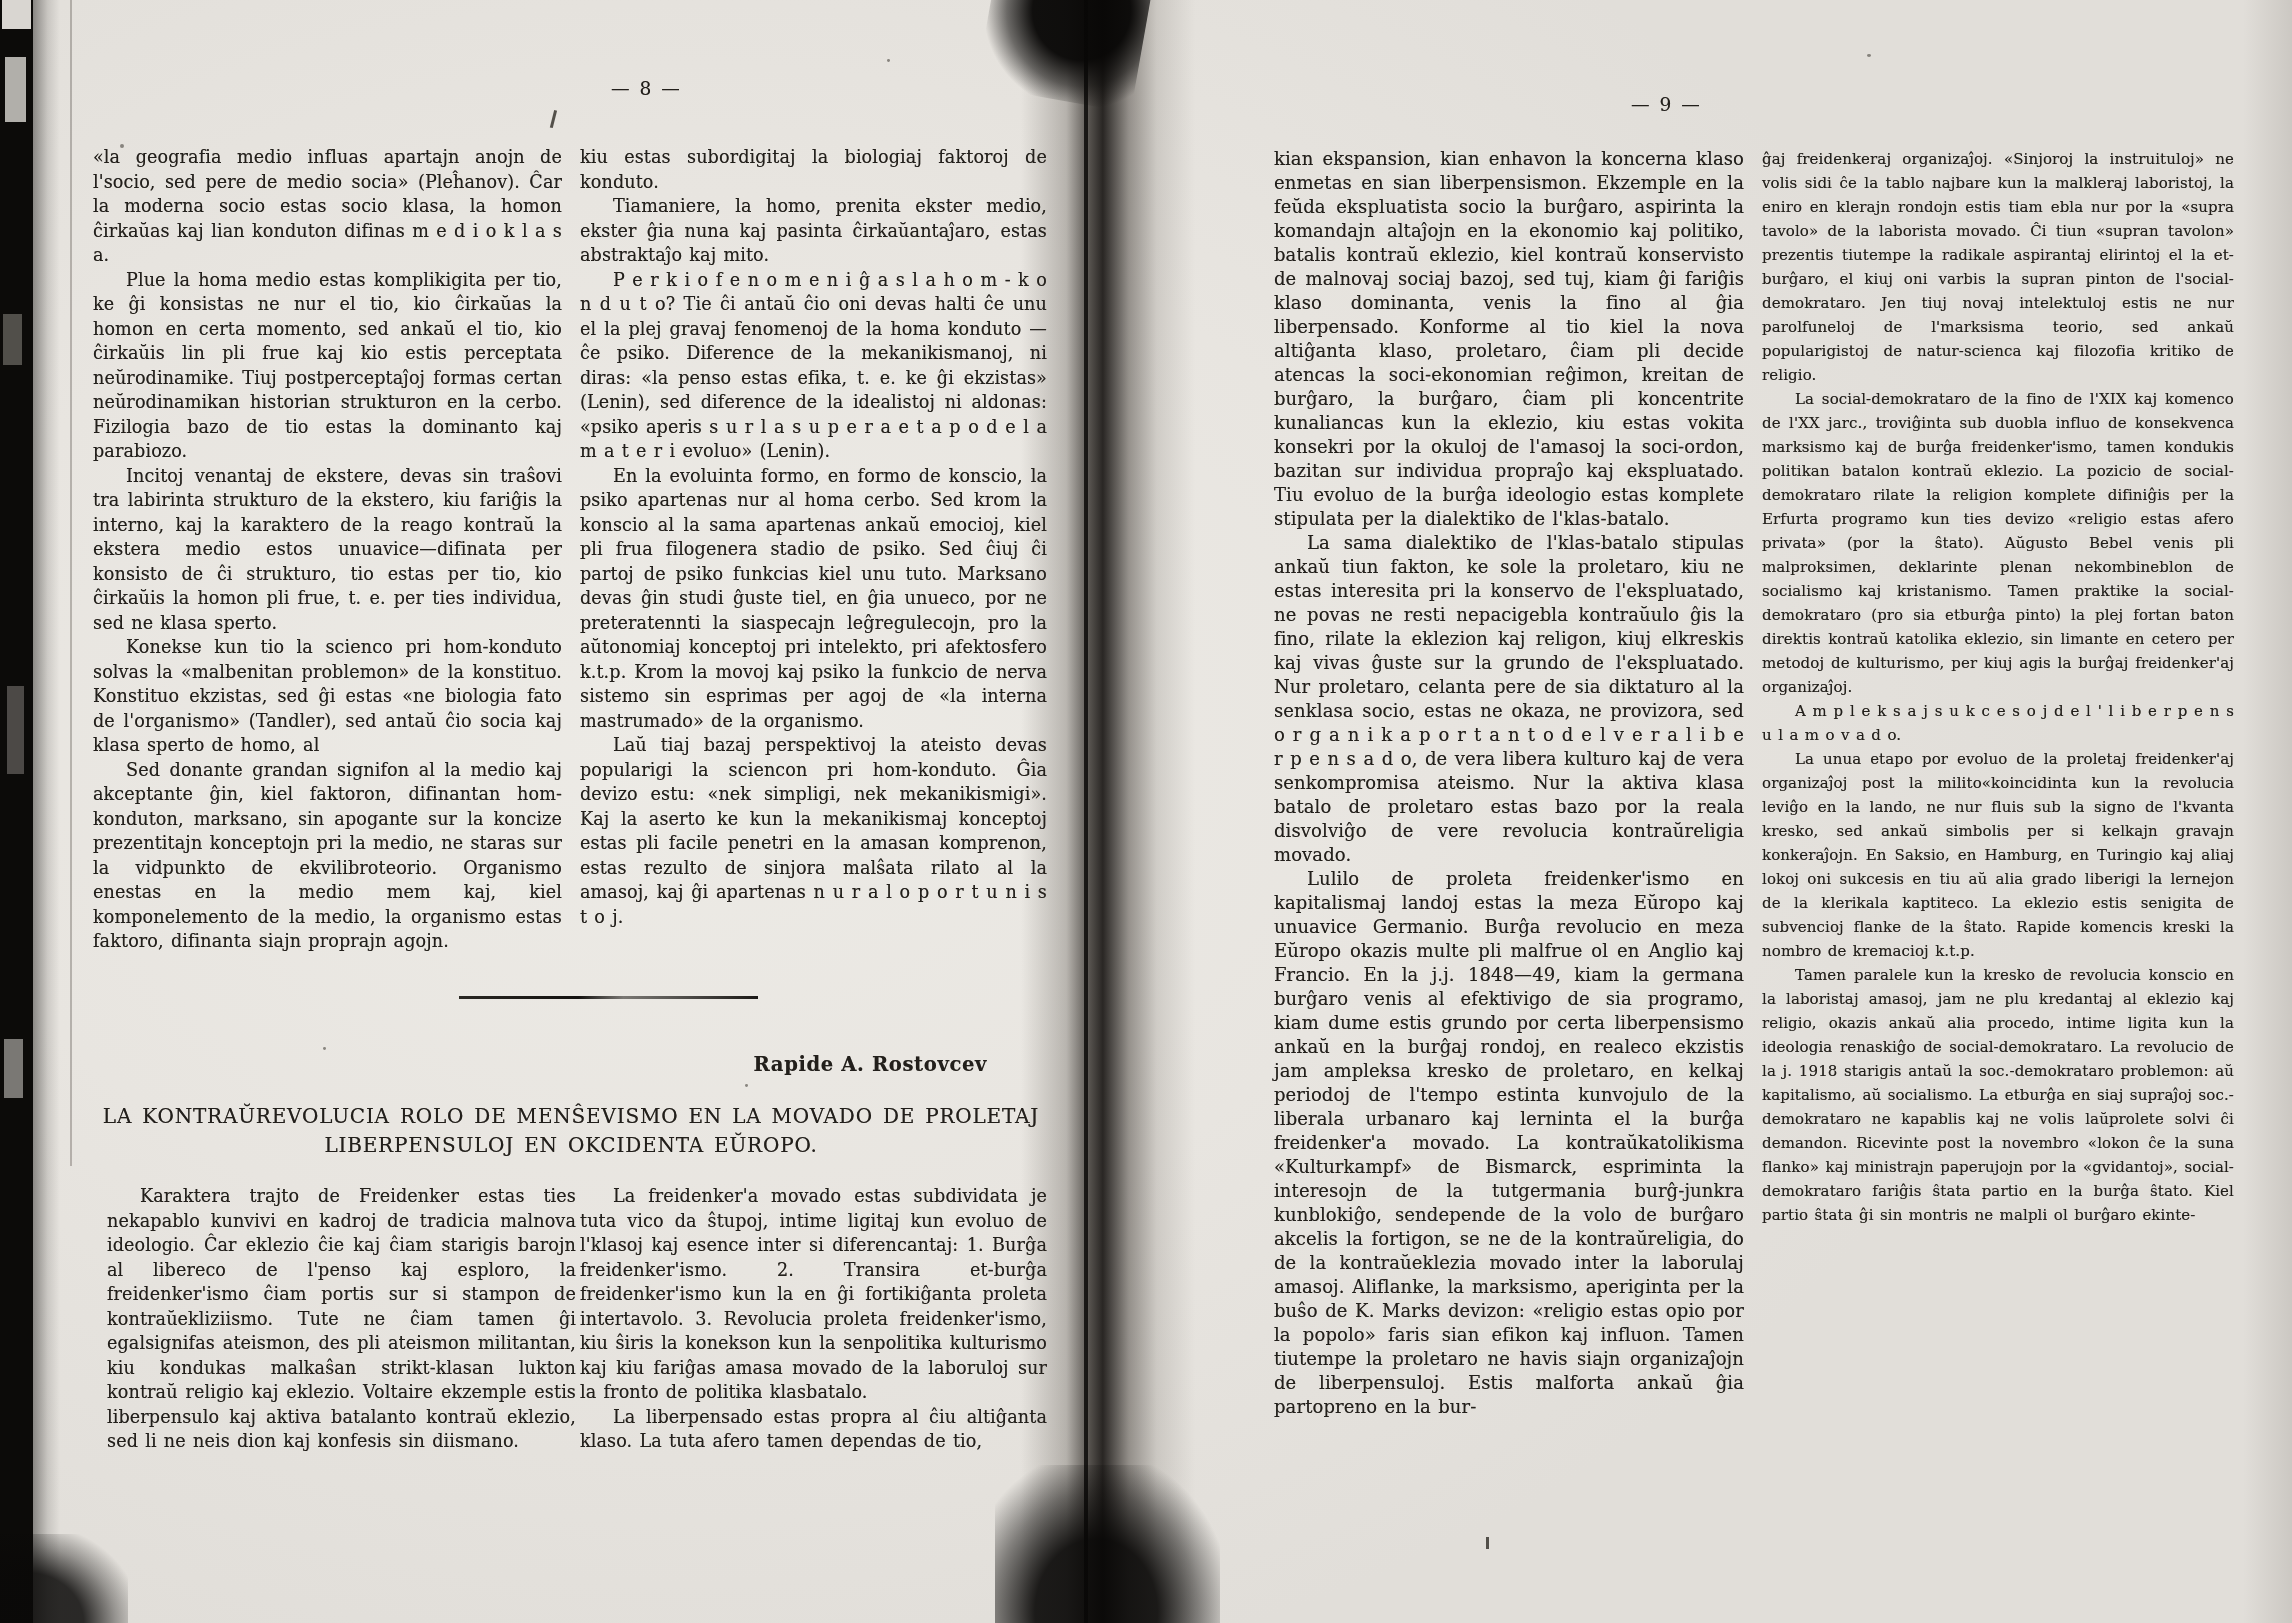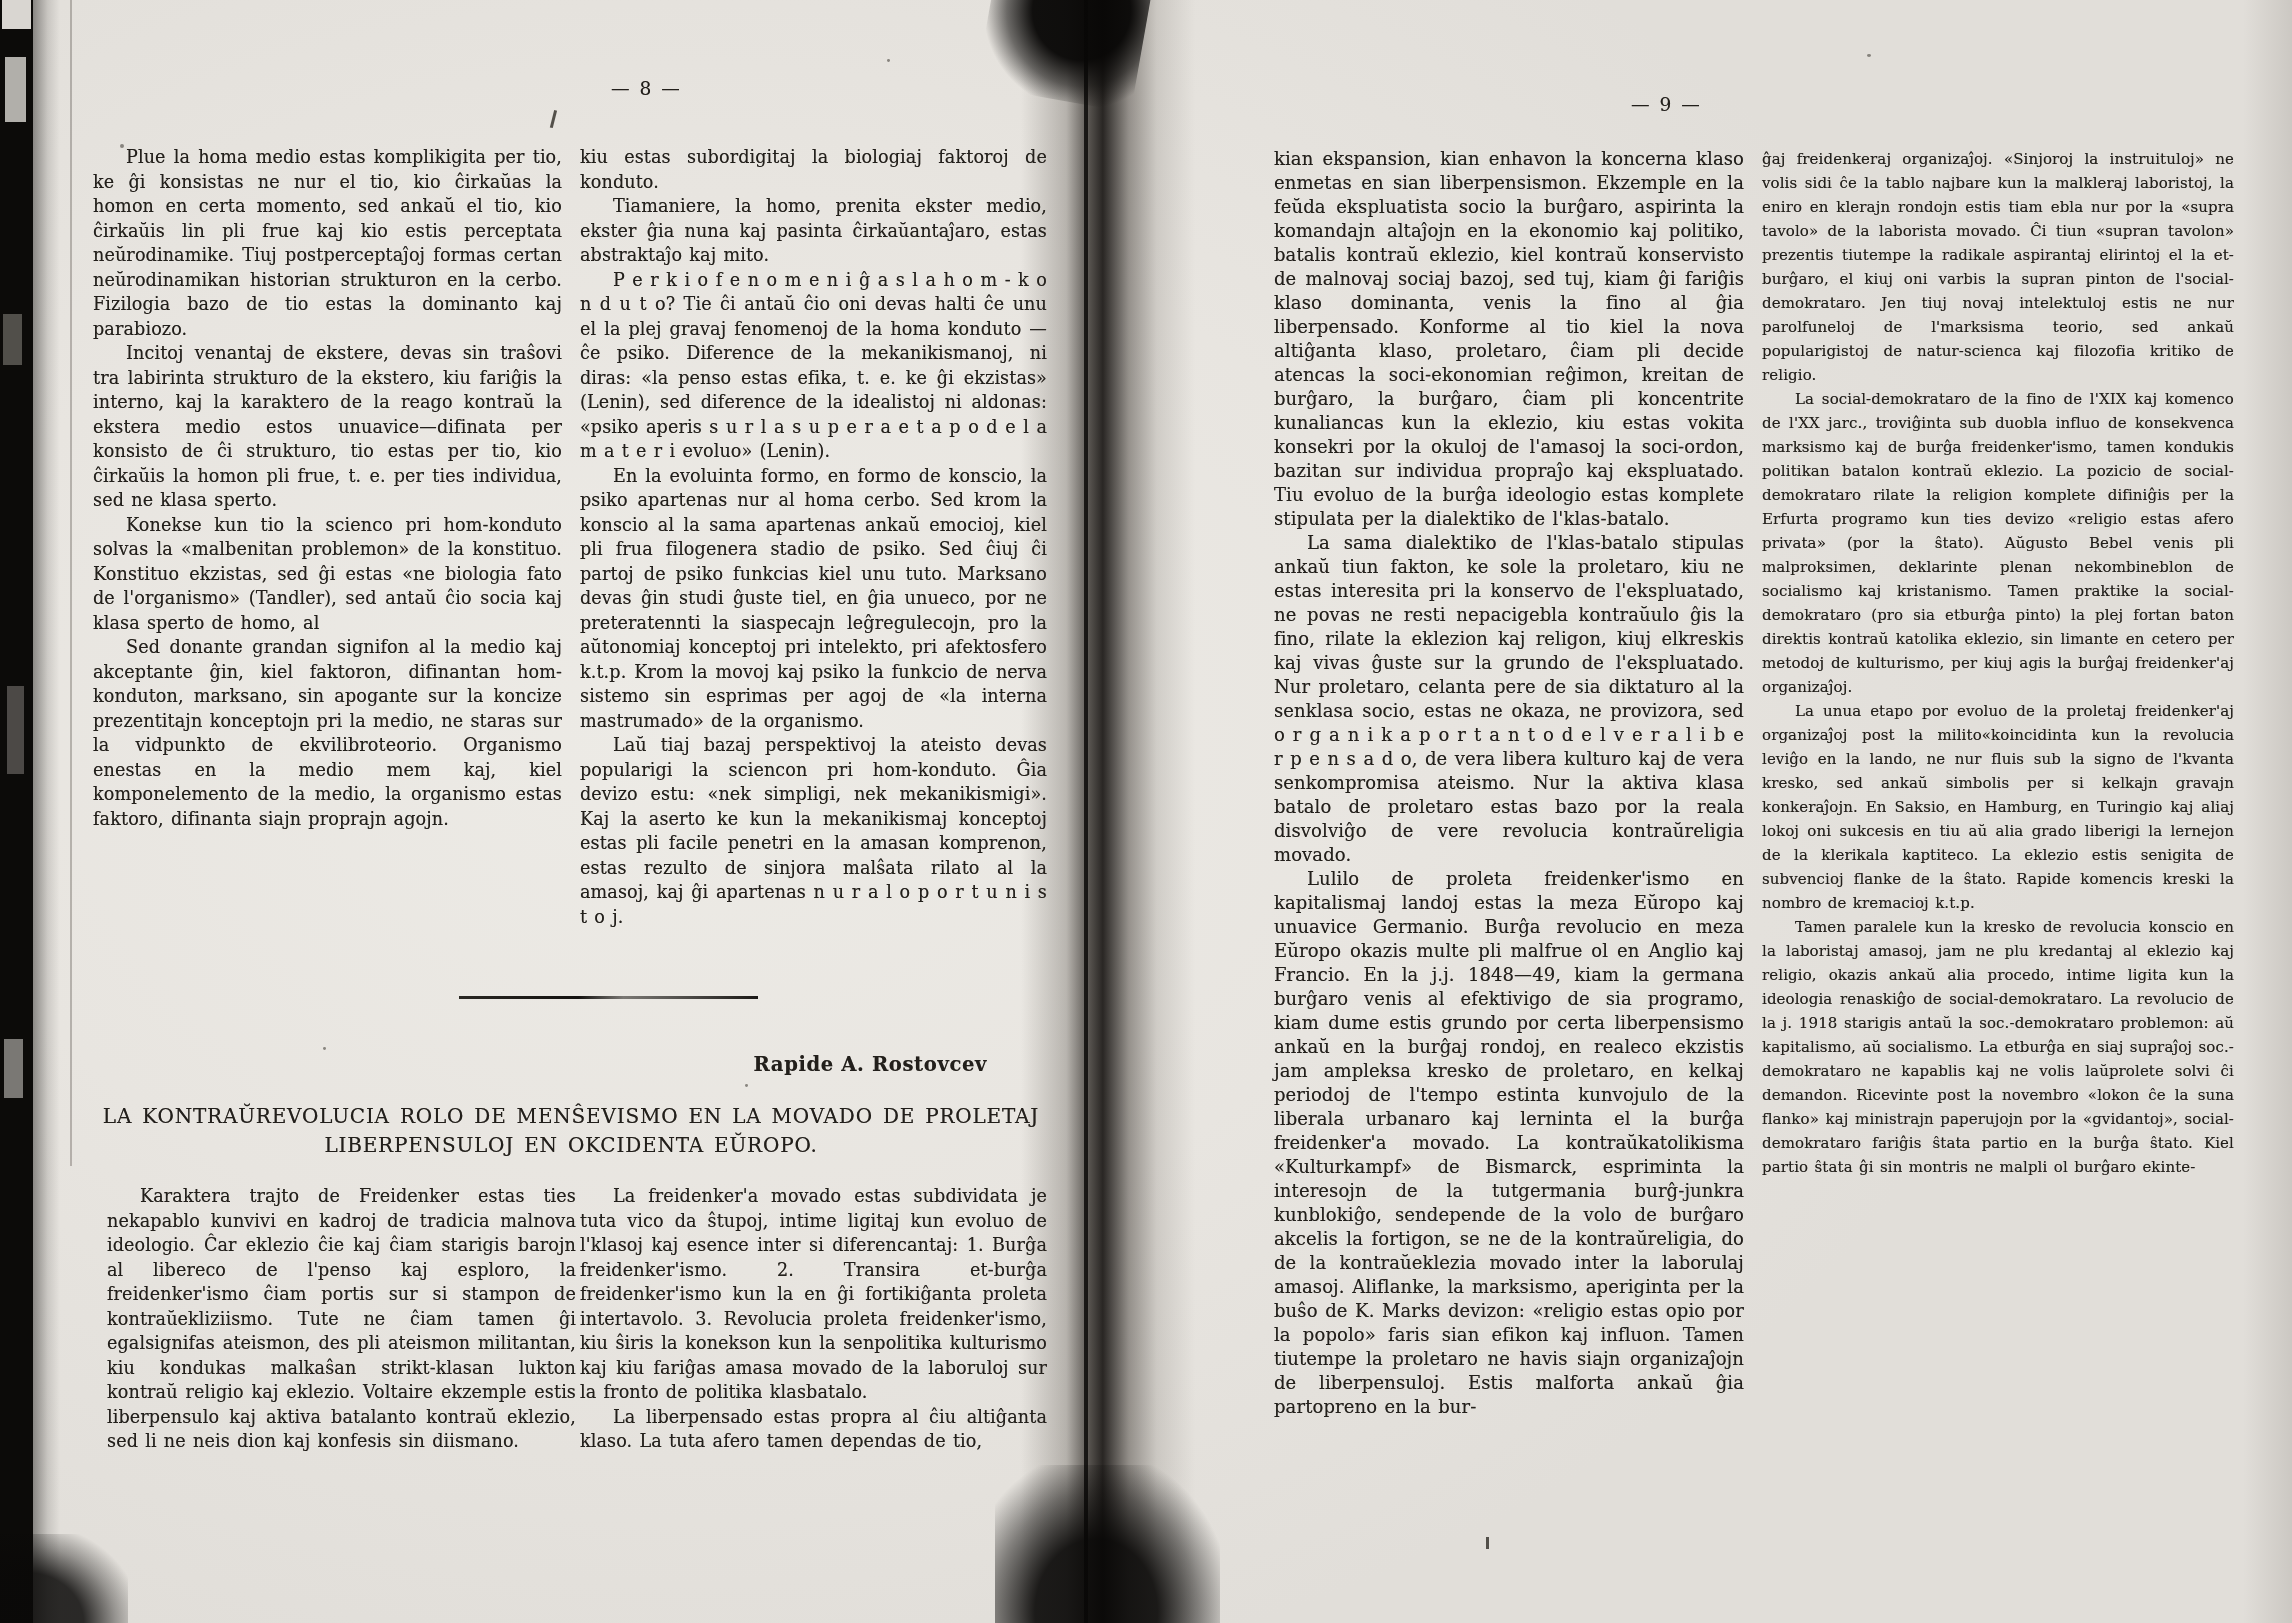--- a/index.html
+++ b/index.html
@@ -34,20 +34,21 @@
   .penmark{position:absolute;background:#2e2a24;opacity:.8;}
 </style>
 </head>
 <body>
 
 <div class="scan">
 
   <div class="pagenum" style="left:568px;top:78px;width:157px;">— 8 —</div>
 
   <div class="col" style="left:93px;top:145px;width:469px;">
+    <p>«la geografia medio influas apartajn anojn de l'socio, sed pere de medio socia» (Pleĥanov). Ĉar la moderna socio estas socio klasa, la homon ĉirkaŭas kaj lian konduton difinas m e d i o  k l a s a.</p>
     <p class="ind">Plue la homa medio estas komplikigita per tio, ke ĝi konsistas ne nur el tio, kio ĉirkaŭas la homon en certa momento, sed ankaŭ el tio, kio ĉirkaŭis lin pli frue kaj kio estis perceptata neŭrodinamike. Tiuj postperceptaĵoj formas certan neŭrodinamikan historian strukturon en la cerbo. Fizilogia bazo de tio estas la dominanto kaj parabiozo.</p>
     <p class="ind">Incitoj venantaj de ekstere, devas sin traŝovi tra labirinta strukturo de la ekstero, kiu fariĝis la interno, kaj la karaktero de la reago kontraŭ la ekstera medio estos unuavice—difinata per konsisto de ĉi strukturo, tio estas per tio, kio ĉirkaŭis la homon pli frue, t. e. per ties individua, sed ne klasa sperto.</p>
     <p class="ind">Konekse kun tio la scienco pri hom-konduto solvas la «malbenitan problemon» de la konstituo. Konstituo ekzistas, sed ĝi estas «ne biologia fato de l'organismo» (Tandler), sed antaŭ ĉio socia kaj klasa sperto de homo, al</p>
     <p class="ind">Sed donante grandan signifon al la medio kaj akceptante ĝin, kiel faktoron, difinantan hom-konduton, marksano, sin apogante sur la koncize prezentitajn konceptojn pri la medio, ne staras sur la vidpunkto de ekvilibroteorio. Organismo enestas en la medio mem kaj, kiel komponelemento de la medio, la organismo estas faktoro, difinanta siajn proprajn agojn.</p>
   </div>
 
   <div class="col" style="left:580px;top:145px;width:467px;">
     <p>kiu estas subordigitaj la biologiaj faktoroj de konduto.</p>
     <p class="ind">Tiamaniere, la homo, prenita ekster medio, ekster ĝia nuna kaj pasinta ĉirkaŭantaĵaro, estas abstraktaĵo kaj mito.</p>
     <p class="ind">P e r  k i o  f e n o m e n i ĝ a s  l a  h o m - k o n d u t o? Tie ĉi antaŭ ĉio oni devas halti ĉe unu el la plej gravaj fenomenoj de la homa konduto — ĉe psiko. Diference de la mekanikismanoj, ni diras: «la penso estas efika, t. e. ke ĝi ekzistas» (Lenin), sed diference de la idealistoj ni aldonas: «psiko aperis s u r  l a  s u p e r a  e t a p o  d e  l a  m a t e r i evoluo» (Lenin).</p>
@@ -77,20 +78,21 @@
 
   <div class="col" style="left:1274px;top:147px;width:470px;font-size:18px;line-height:24px;">
     <p>kian ekspansion, kian enhavon la koncerna klaso enmetas en sian liberpensismon. Ekzemple en la feŭda ekspluatista socio la burĝaro, aspirinta la komandajn altaĵojn en la ekonomio kaj politiko, batalis kontraŭ eklezio, kiel kontraŭ konservisto de malnovaj sociaj bazoj, sed tuj, kiam ĝi fariĝis klaso dominanta, venis la fino al ĝia liberpensado. Konforme al tio kiel la nova altiĝanta klaso, proletaro, ĉiam pli decide atencas la soci-ekonomian reĝimon, kreitan de burĝaro, la burĝaro, ĉiam pli koncentrite kunaliancas kun la eklezio, kiu estas vokita konsekri por la okuloj de l'amasoj la soci-ordon, bazitan sur individua propraĵo kaj ekspluatado. Tiu evoluo de la burĝa ideologio estas komplete stipulata per la dialektiko de l'klas-batalo.</p>
     <p class="ind">La sama dialektiko de l'klas-batalo stipulas ankaŭ tiun fakton, ke sole la proletaro, kiu ne estas interesita pri la konservo de l'ekspluatado, ne povas ne resti nepacigebla kontraŭulo ĝis la fino, rilate la eklezion kaj religon, kiuj elkreskis kaj vivas ĝuste sur la grundo de l'ekspluatado. Nur proletaro, celanta pere de sia diktaturo al la senklasa socio, estas ne okaza, ne provizora, sed o r g a n i k a  p o r t a n t o  d e  l  v e r a  l i b e r p e n s a d o, de vera libera kulturo kaj de vera senkompromisa ateismo. Nur la aktiva klasa batalo de proletaro estas bazo por la reala disvolviĝo de vere revolucia kontraŭreligia movado.</p>
     <p class="ind">Lulilo de proleta freidenker'ismo en kapitalismaj landoj estas la meza Eŭropo kaj unuavice Germanio. Burĝa revolucio en meza Eŭropo okazis multe pli malfrue ol en Anglio kaj Francio. En la j.j. 1848—49, kiam la germana burĝaro venis al efektivigo de sia programo, kiam dume estis grundo por certa liberpensismo ankaŭ en la burĝaj rondoj, en realeco ekzistis jam ampleksa kresko de proletaro, en kelkaj periodoj de l'tempo estinta kunvojulo de la liberala urbanaro kaj lerninta el la burĝa freidenker'a movado. La kontraŭkatolikisma «Kulturkampf» de Bismarck, espriminta la interesojn de la tutgermania burĝ-junkra kunblokiĝo, sendepende de la volo de burĝaro akcelis la fortigon, se ne de la kontraŭreligia, do de la kontraŭeklezia movado inter la laborulaj amasoj. Aliflanke, la marksismo, aperiginta per la buŝo de K. Marks devizon: «religio estas opio por la popolo» faris sian efikon kaj influon. Tamen tiutempe la proletaro ne havis siajn organizaĵojn de liberpensuloj. Estis malforta ankaŭ ĝia partopreno en la bur-</p>
   </div>
 
   <div class="col" style="left:1762px;top:147px;width:472px;font-size:15px;line-height:24px;">
     <p>ĝaj freidenkeraj organizaĵoj. «Sinjoroj la instruituloj» ne volis sidi ĉe la tablo najbare kun la malkleraj laboristoj, la eniro en klerajn rondojn estis tiam ebla nur por la «supra tavolo» de la laborista movado. Ĉi tiun «supran tavolon» prezentis tiutempe la radikale aspirantaj elirintoj el la et-burĝaro, el kiuj oni varbis la supran pinton de l'social-demokrataro. Jen tiuj novaj intelektuloj estis ne nur parolfuneloj de l'marksisma teorio, sed ankaŭ popularigistoj de natur-scienca kaj filozofia kritiko de religio.</p>
     <p class="ind">La social-demokrataro de la fino de l'XIX kaj komenco de l'XX jarc., troviĝinta sub duobla influo de konsekvenca marksismo kaj de burĝa freidenker'ismo, tamen kondukis politikan batalon kontraŭ eklezio. La pozicio de social-demokrataro rilate la religion komplete difiniĝis per la Erfurta programo kun ties devizo «religio estas afero privata» (por la ŝtato). Aŭgusto Bebel venis pli malproksimen, deklarinte plenan nekombineblon de socialismo kaj kristanismo. Tamen praktike la social-demokrataro (pro sia etburĝa pinto) la plej fortan baton direktis kontraŭ katolika eklezio, sin limante en cetero per metodoj de kulturismo, per kiuj agis la burĝaj freidenker'aj organizaĵoj.</p>
+    <p class="ind">A m p l e k s a j  s u k c e s o j  d e  l ' l i b e r p e n s u l a  m o v a d o.</p>
     <p class="ind">La unua etapo por evoluo de la proletaj freidenker'aj organizaĵoj post la milito«koincidinta kun la revolucia leviĝo en la lando, ne nur fluis sub la signo de l'kvanta kresko, sed ankaŭ simbolis per si kelkajn gravajn konkeraĵojn. En Saksio, en Hamburg, en Turingio kaj aliaj lokoj oni sukcesis en tiu aŭ alia grado liberigi la lernejon de la klerikala kaptiteco. La eklezio estis senigita de subvencioj flanke de la ŝtato. Rapide komencis kreski la nombro de kremacioj k.t.p.</p>
     <p class="ind">Tamen paralele kun la kresko de revolucia konscio en la laboristaj amasoj, jam ne plu kredantaj al eklezio kaj religio, okazis ankaŭ alia procedo, intime ligita kun la ideologia renaskiĝo de social-demokrataro. La revolucio de la j. 1918 starigis antaŭ la soc.-demokrataro problemon: aŭ kapitalismo, aŭ socialismo. La etburĝa en siaj supraĵoj soc.-demokrataro ne kapablis kaj ne volis laŭprolete solvi ĉi demandon. Ricevinte post la novembro «lokon ĉe la suna flanko» kaj ministrajn paperujojn por la «gvidantoj», social-demokrataro fariĝis ŝtata partio en la burĝa ŝtato. Kiel partio ŝtata ĝi sin montris ne malpli ol burĝaro ekinte-</p>
   </div>
 
   <div class="gutter"></div>
   <div class="gutter-line"></div>
   <div class="blob" style="left:985px;top:-17.6px;width:157px;height:118px;
        background:radial-gradient(ellipse at 58% 22%, rgba(8,7,6,.96) 0 38%, rgba(8,7,6,.55) 58%, transparent 76%);
        transform:rotate(10deg);"></div>
   <div class="blob" style="left:995px;top:1465px;width:225px;height:196px;

